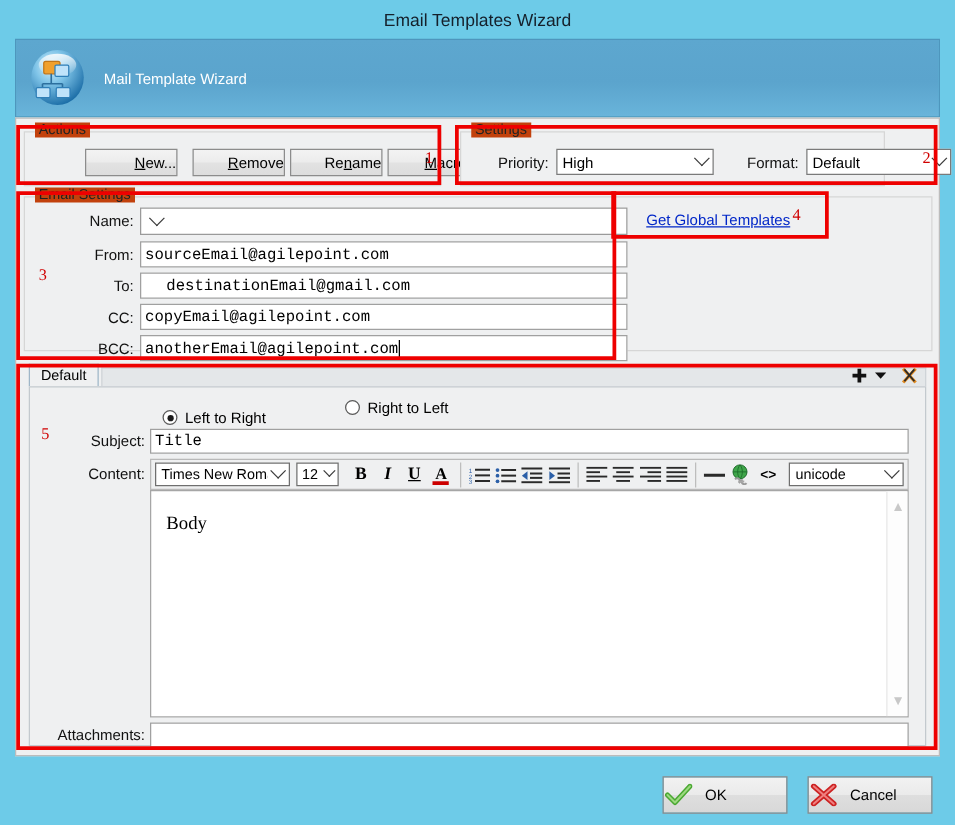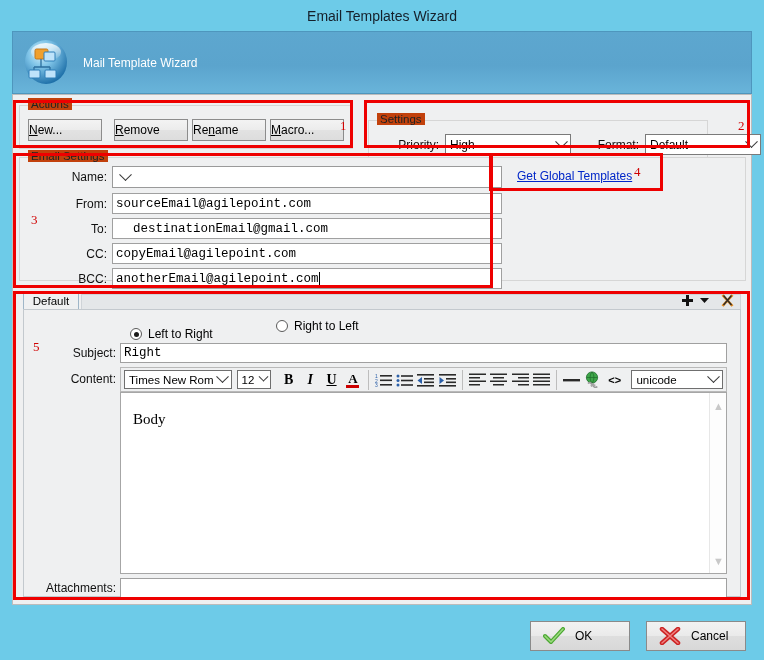--- a/index.html
+++ b/index.html
@@ -88,22 +88,23 @@
     z-index: 41;
   }
 
   
   .btn {
     background: linear-gradient(to bottom, #f3f3f3 0%, #ececec 48%, #e2e2e2 52%, #dddddd 100%);
     border: 1px solid #8c8c8c;
     font-size: 12px;
     font-family: "Liberation Sans", sans-serif;
     color: #000;
-    display: flex; align-items: center; justify-content: flex-start;
+    display: flex; align-items: center; justify-content: flex-end;
     cursor: default;
+    margin-left: 40px;
   }
   .btn u { text-decoration: underline; }
 
   
   .txt {
     background: #ffffff;
     border: 1px solid #a0a0a0;
     font-family: "Liberation Mono", monospace;
     font-size: 12.5px;
     color: #000;
@@ -224,21 +225,21 @@
     border-radius: 50%; background: #1a1a1a;
   }
 
   
   #footer { position: absolute; left: 0; top: 605px; width: 764px; height: 55px; }
   .fbtn {
     position: absolute; height: 30px; width: 100px;
     background: linear-gradient(to bottom,#f2f2f2 0%,#eaeaea 50%,#dedede 51%,#d8d8d8 100%);
     border: 1px solid #8a8a8a;
     display: flex; align-items: center; gap: 10px;
-    padding-left: 12px;
+    padding-left: 1px;
     font-size: 12px;
   }
   .link {
     color: #0026c8;
     text-decoration: underline;
     font-size: 12px;
     cursor: pointer;
   }
 </style>
 </head>
@@ -287,21 +288,21 @@
         <span><u>R</u>emove</span>
       </div>
       <div class="btn" style="position:absolute; left:172px; top:13px; width:74px; height:22px;">
         <span>Re<u>n</u>ame</span>
       </div>
       <div class="btn" style="position:absolute; left:250px; top:13px; width:74px; height:22px;">
         <span><u>M</u>acro...</span>
       </div>
     </div>
 
-    <div class="groupbox" style="left:355px; top:10px; width:340px; height:44px;margin-top:15px;">
+    <div class="groupbox" style="left:355px; top:10px; width:340px; height:44px;">
       <span class="group-legend">Settings</span>
       <div class="lbl lbl-r" style="position:absolute; left:10px; top:13px; width:60px; height:21px;">Priority:</div>
       <div class="combo" style="position:absolute; left:76px; top:13px; width:126px; height:21px;">
         <span class="cval">High</span>
         <span class="carrow">
             <span class="chev"></span>
           </span>
       </div>
       <div class="lbl lbl-r" style="position:absolute; left:210px; top:13px; width:60px; height:21px;">Format:</div>
       <div class="combo" style="position:absolute; left:276px; top:13px; width:116px; height:21px;">
@@ -370,21 +371,21 @@
       <div class="radio-wrap" style="position:absolute; left:106px; top:17px;">
         <span class="radio on"></span>
         <span>Left to Right</span>
       </div>
       <div class="radio-wrap" style="position:absolute; left:252px; top:9px;">
         <span class="radio"></span>
         <span>Right to Left</span>
       </div>
 
       <div class="lbl lbl-r" style="position:absolute; left:20px; top:33px; width:72px; height:20px;">Subject:</div>
-      <div class="txt" style="position:absolute; left:96px; top:33px; width:607px; height:20px;">Right</div>
+      <div class="txt" style="position:absolute; left:96px; top:33px; width:607px; height:20px;">Title</div>
 
       <div class="lbl lbl-r" style="position:absolute; left:20px; top:59px; width:72px; height:20px;">Content:</div>
 
       <div id="toolbar" style="left:96px; top:57px; width:607px; height:25px; padding: 0 3px;">
 
         <div class="combo" style="width:120px; height:19px; border-color:#6f6f6f;">
           <span class="cval" style="font-size:11.5px;">Times New Roman</span>
           <span class="carrow">
               <span class="chev"></span>
             </span>

